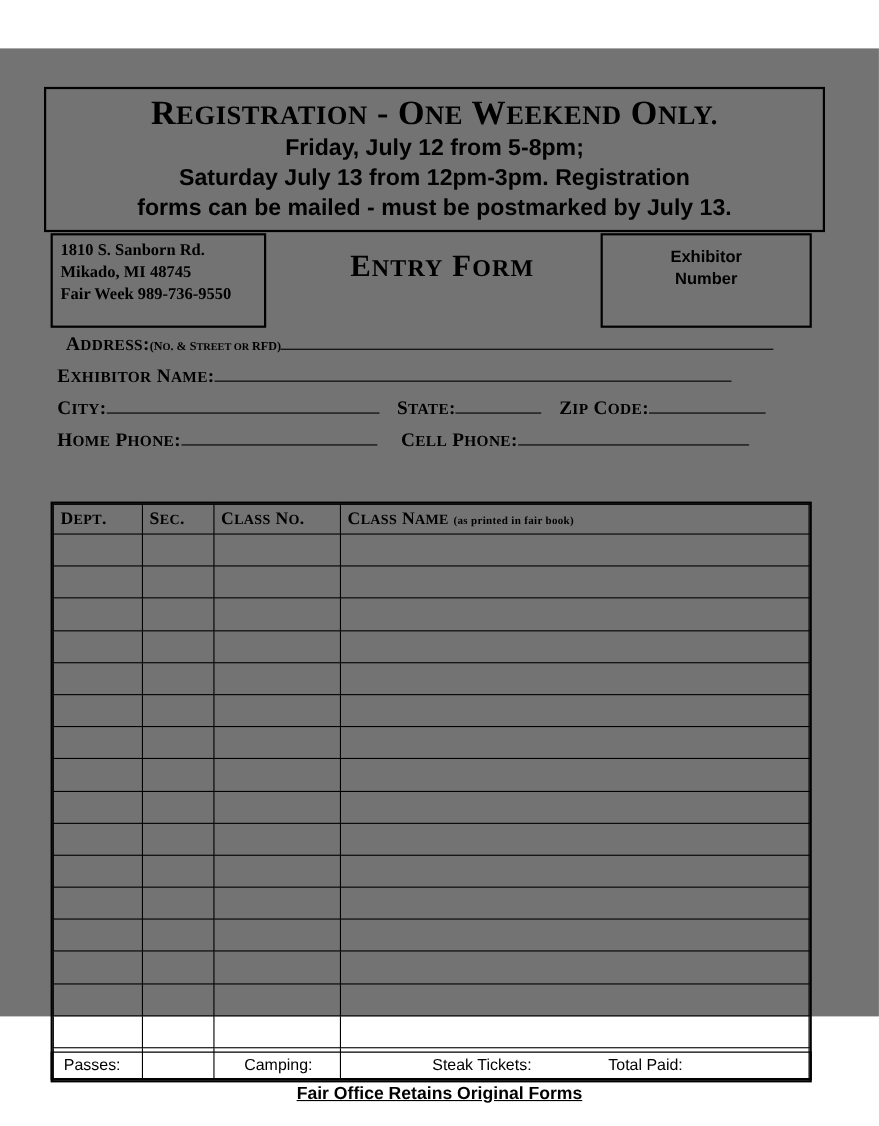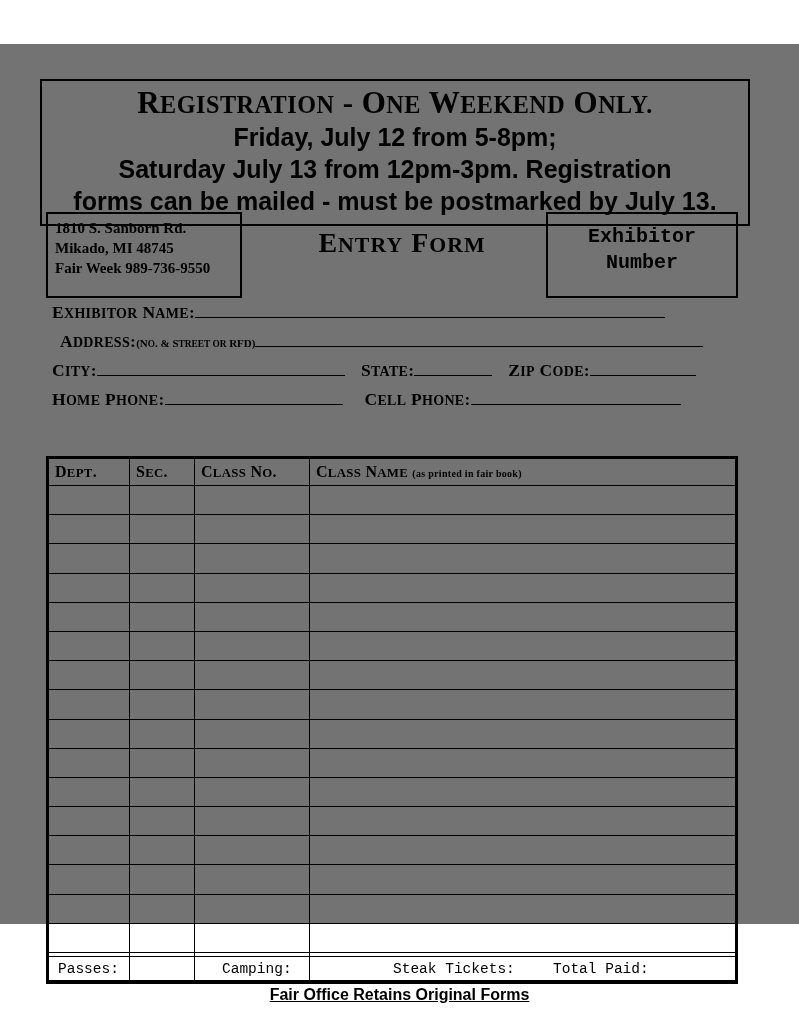--- a/index.html
+++ b/index.html
@@ -42,21 +42,21 @@
     letter-spacing: 0.5px;
     line-height: 1.05;
     margin: 2px 0 2px 0;
   }
   .smallcap {
     font-size: 0.78em;
   }
   .banner-line {
     font-family: "Liberation Sans", sans-serif;
     font-weight: bold;
-    font-size: 25px;
+    font-size: 21px;
     line-height: 1.25;
     margin: 1px 0;
   }
   .banner-note {
     font-family: "Liberation Serif", serif;
     font-style: italic;
     font-weight: bold;
     font-size: 13.5px;
     margin-top: -1px;
   }
@@ -98,23 +98,23 @@
     left: 546px;
     top: 168px;
     width: 192px;
     height: 86px;
     border: 2px solid #000;
     box-sizing: border-box;
     text-align: center;
     padding-top: 10px;
   }
   .exh-box div {
-    font-family: Liberation Mono, monospace;
-    font-weight: bold;
-    font-size: 20px;
+    font-family: Liberation Sans, sans-serif;
+    font-weight: bold;
+    font-size: 15px;
     line-height: 1.3;
   }
 
   
   .fields {
     position: absolute;
     left: 52px;
     top: 258px;
     width: 690px;
   }
@@ -183,21 +183,21 @@
   
   .footer-strip {
     position: absolute;
     left: 46px;
     top: 912px;
     width: 692px;
     height: 26px;
     border: 2px solid #000;
     border-top: 1px solid #000;
     box-sizing: border-box;
-    font-family: Liberation Mono, monospace;
+    font-family: Liberation Sans, sans-serif;
     font-size: 14.5px;
   }
   .footer-strip span {
     position: absolute;
     top: 4px;
   }
   .fs1 { left: 10px; }
   .fs2 { left: 174px; }
   .fs3 { left: 345px; }
   .fs4 { left: 505px; }
@@ -238,26 +238,26 @@
     E<span class="smallcap">NTRY</span> F<span class="smallcap">ORM</span>
   </div>
 
   <div class="exh-box">
     <div>Exhibitor</div>
     <div>Number</div>
   </div>
 
   <div class="fields">
 
+    <div class="field-row" style="padding-left:8px;">
+      <span class="flabel">A<span class="sc">DDRESS</span>:</span><span class="fsub">(N<span style="font-size:0.85em">O</span>. &amp; S<span style="font-size:0.85em">TREET OR</span> RFD)</span><span class="rule" style="width:448px;"></span>
+    </div>
+
     <div class="field-row">
       <span class="flabel">E<span class="sc">XHIBITOR</span> N<span class="sc">AME</span>:</span><span class="rule" style="width:470px;"></span>
-    </div>
-
-    <div class="field-row" style="padding-left:8px;">
-      <span class="flabel">A<span class="sc">DDRESS</span>:</span><span class="fsub">(N<span style="font-size:0.85em">O</span>. &amp; S<span style="font-size:0.85em">TREET OR</span> RFD)</span><span class="rule" style="width:448px;"></span>
     </div>
 
     <div class="field-row">
       <span class="flabel">C<span class="sc">ITY</span>:</span><span class="rule" style="width:248px;"></span>
       <span class="flabel" style="margin-left:12px;">S<span class="sc">TATE</span>:</span><span class="rule" style="width:78px;"></span>
       <span class="flabel" style="margin-left:12px;">Z<span class="sc">IP</span> C<span class="sc">ODE</span>:</span><span class="rule" style="width:106px;"></span>
     </div>
 
     <div class="field-row">
       <span class="flabel">H<span class="sc">OME</span> P<span class="sc">HONE</span>:</span><span class="rule" style="width:178px;"></span>

